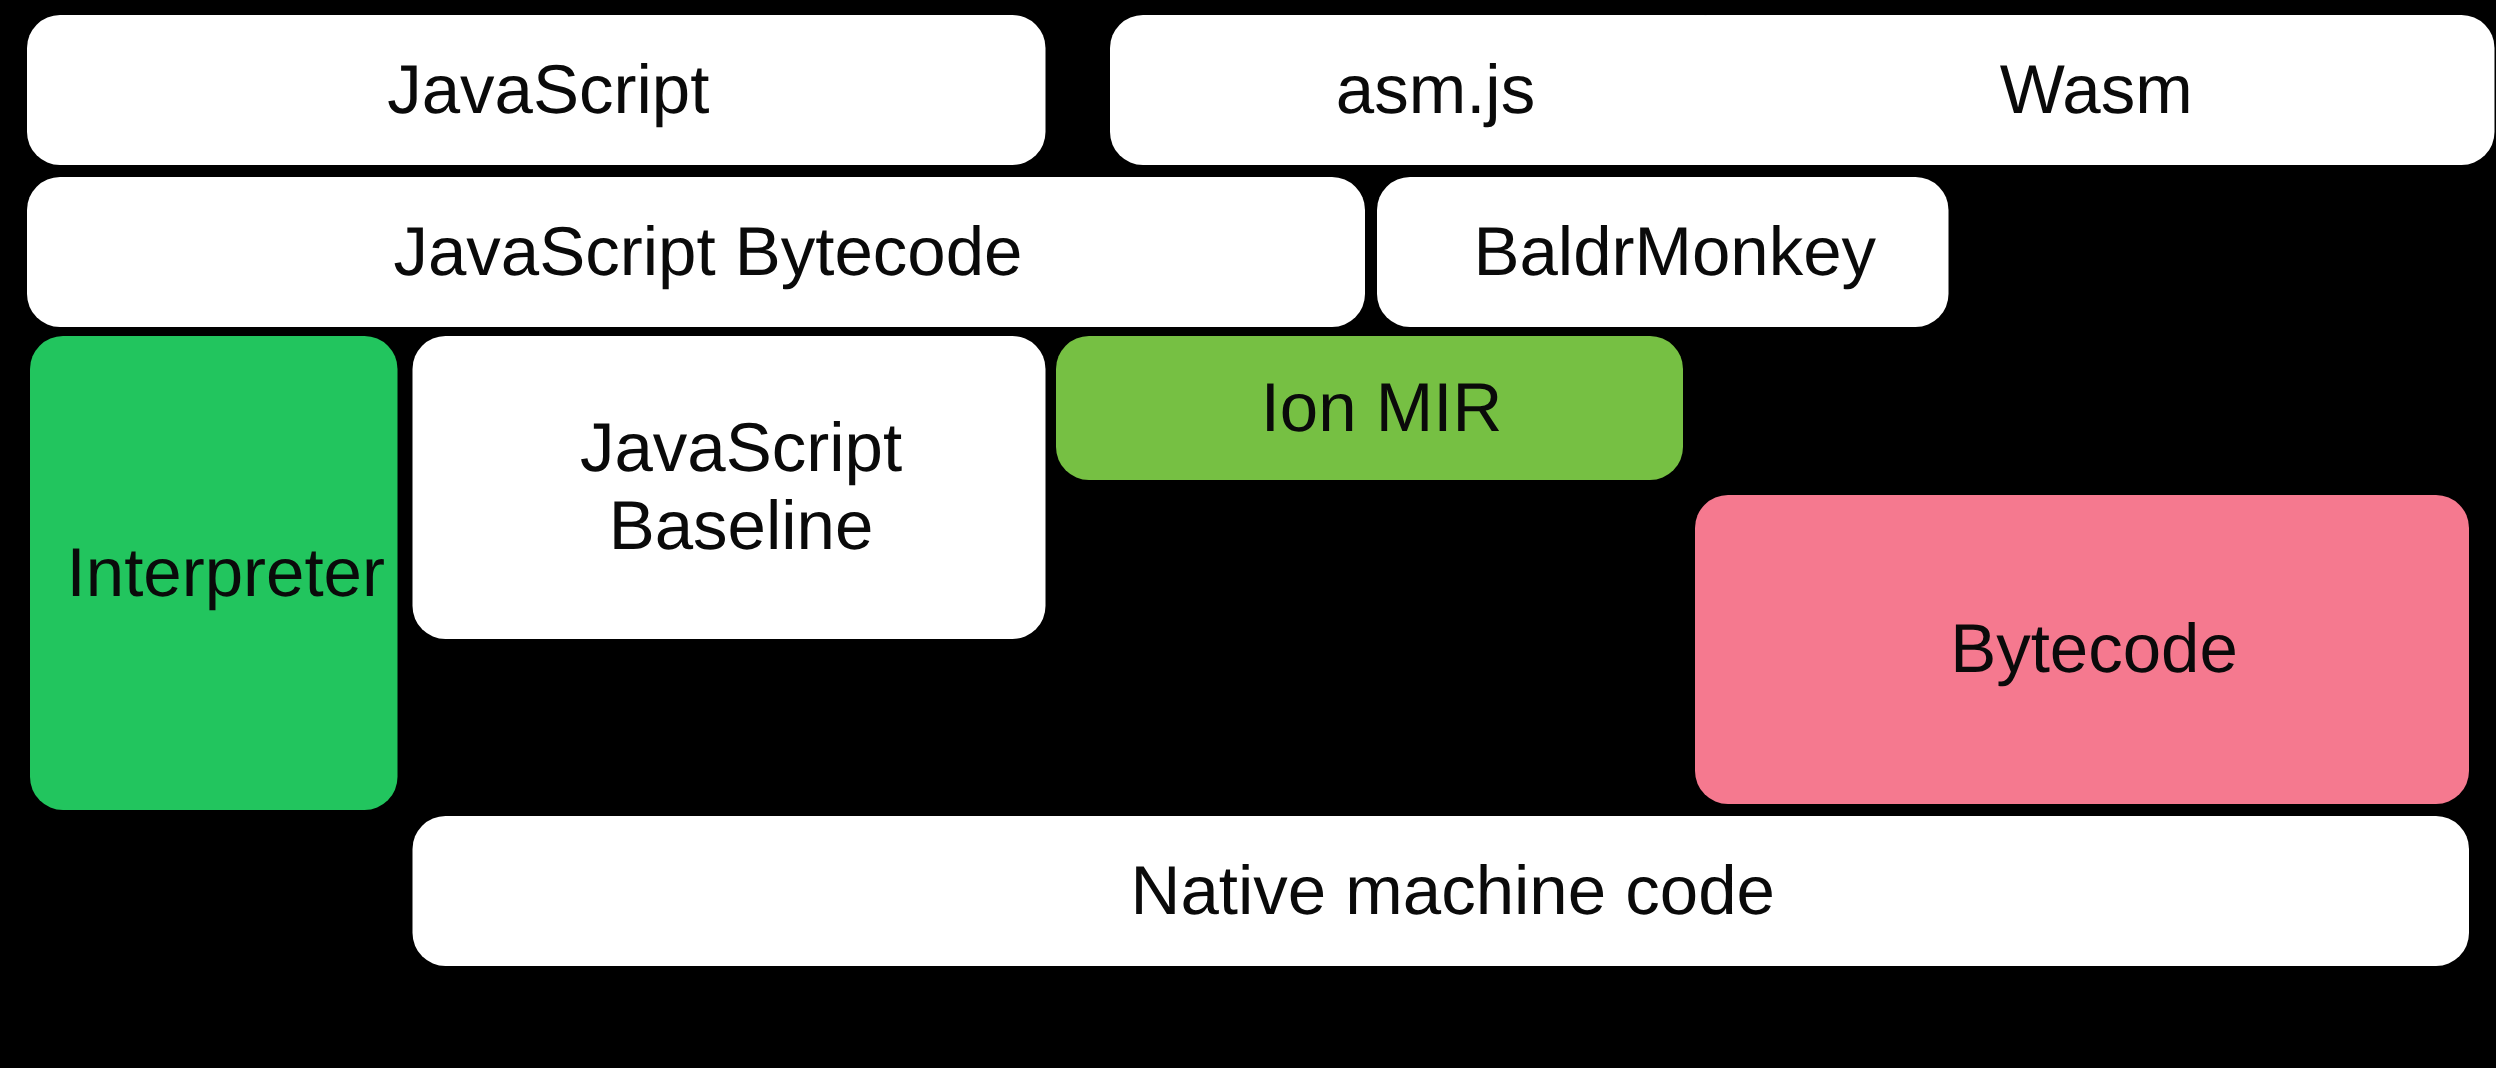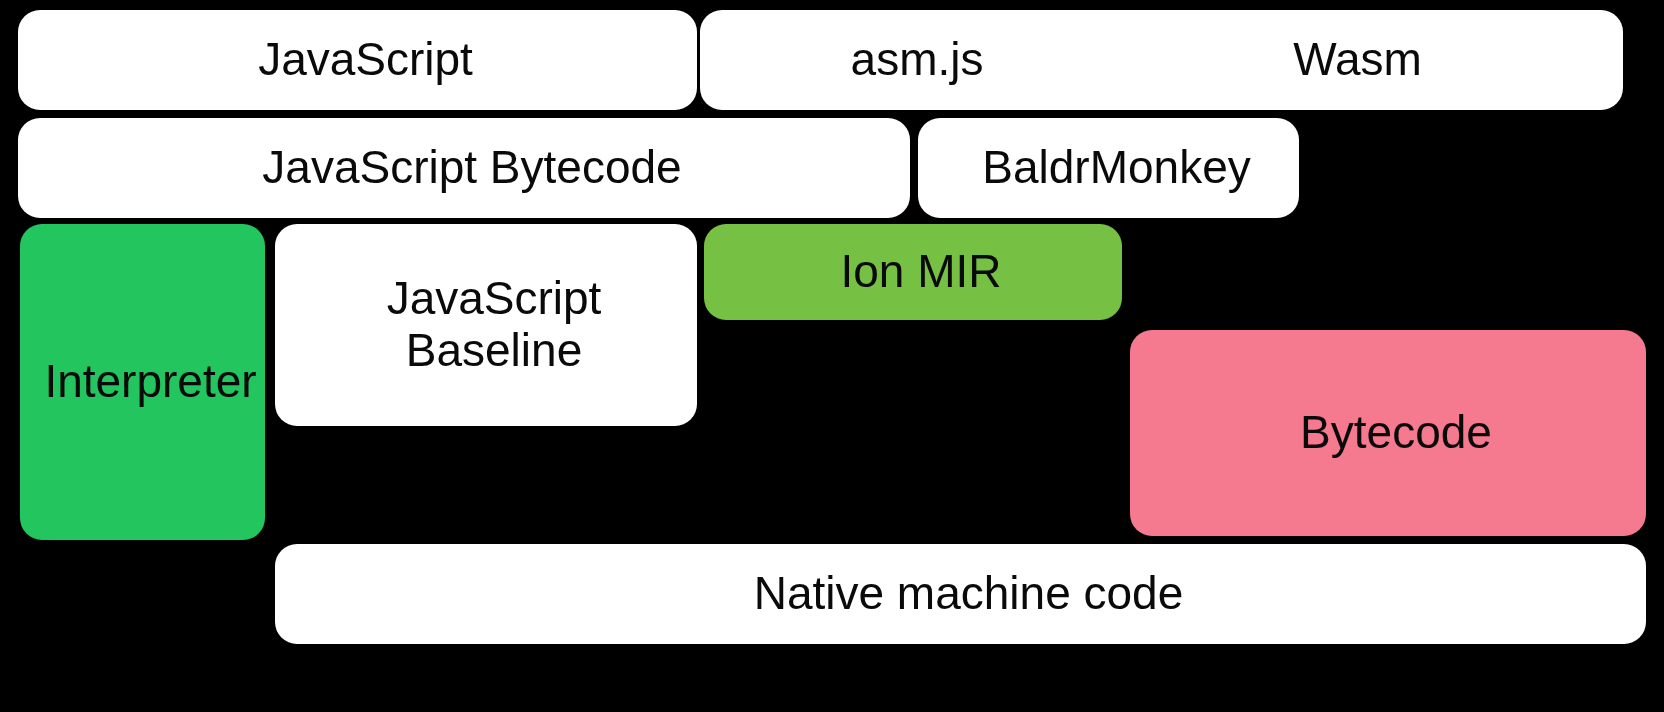--- a/index.html
+++ b/index.html
@@ -40,23 +40,23 @@
   .fill-green { background: #76c043; }
   .fill-pink  { background: #f5798f; }
 </style>
 </head>
 <body>
 
 <div id="stage">
 
   <div class="node fill-white" style="left:18px; top:10px; width:679px; height:100px;">JavaScript</div>
 
-  <div class="node fill-white" style="left:700px; top:10px; width:418px; height:100px;text-align:center;">asm.js</div>
+  <div class="node fill-white" style="left:740px; top:10px; width:418px; height:100px;text-align:center;">asm.js</div>
 
-  <div class="node fill-white" style="left:1076px; top:10px; width:547px; height:100px;">Wasm</div>
+  <div class="node fill-white" style="left:1116px; top:10px; width:547px; height:100px;">Wasm</div>
 
   <div class="node fill-white" style="left:18px; top:118px; width:892px; height:100px;">JavaScript Bytecode</div>
 
   <div class="node fill-white" style="left:918px; top:118px; width:381px; height:100px;">BaldrMonkey</div>
 
   <div class="node fill-gray" style="left:20px; top:224px; width:245px; height:316px;">Interpreter</div>
 
   <div class="node fill-white" style="left:275px; top:224px; width:422px; height:202px;">JavaScript
 Baseline</div>
 

